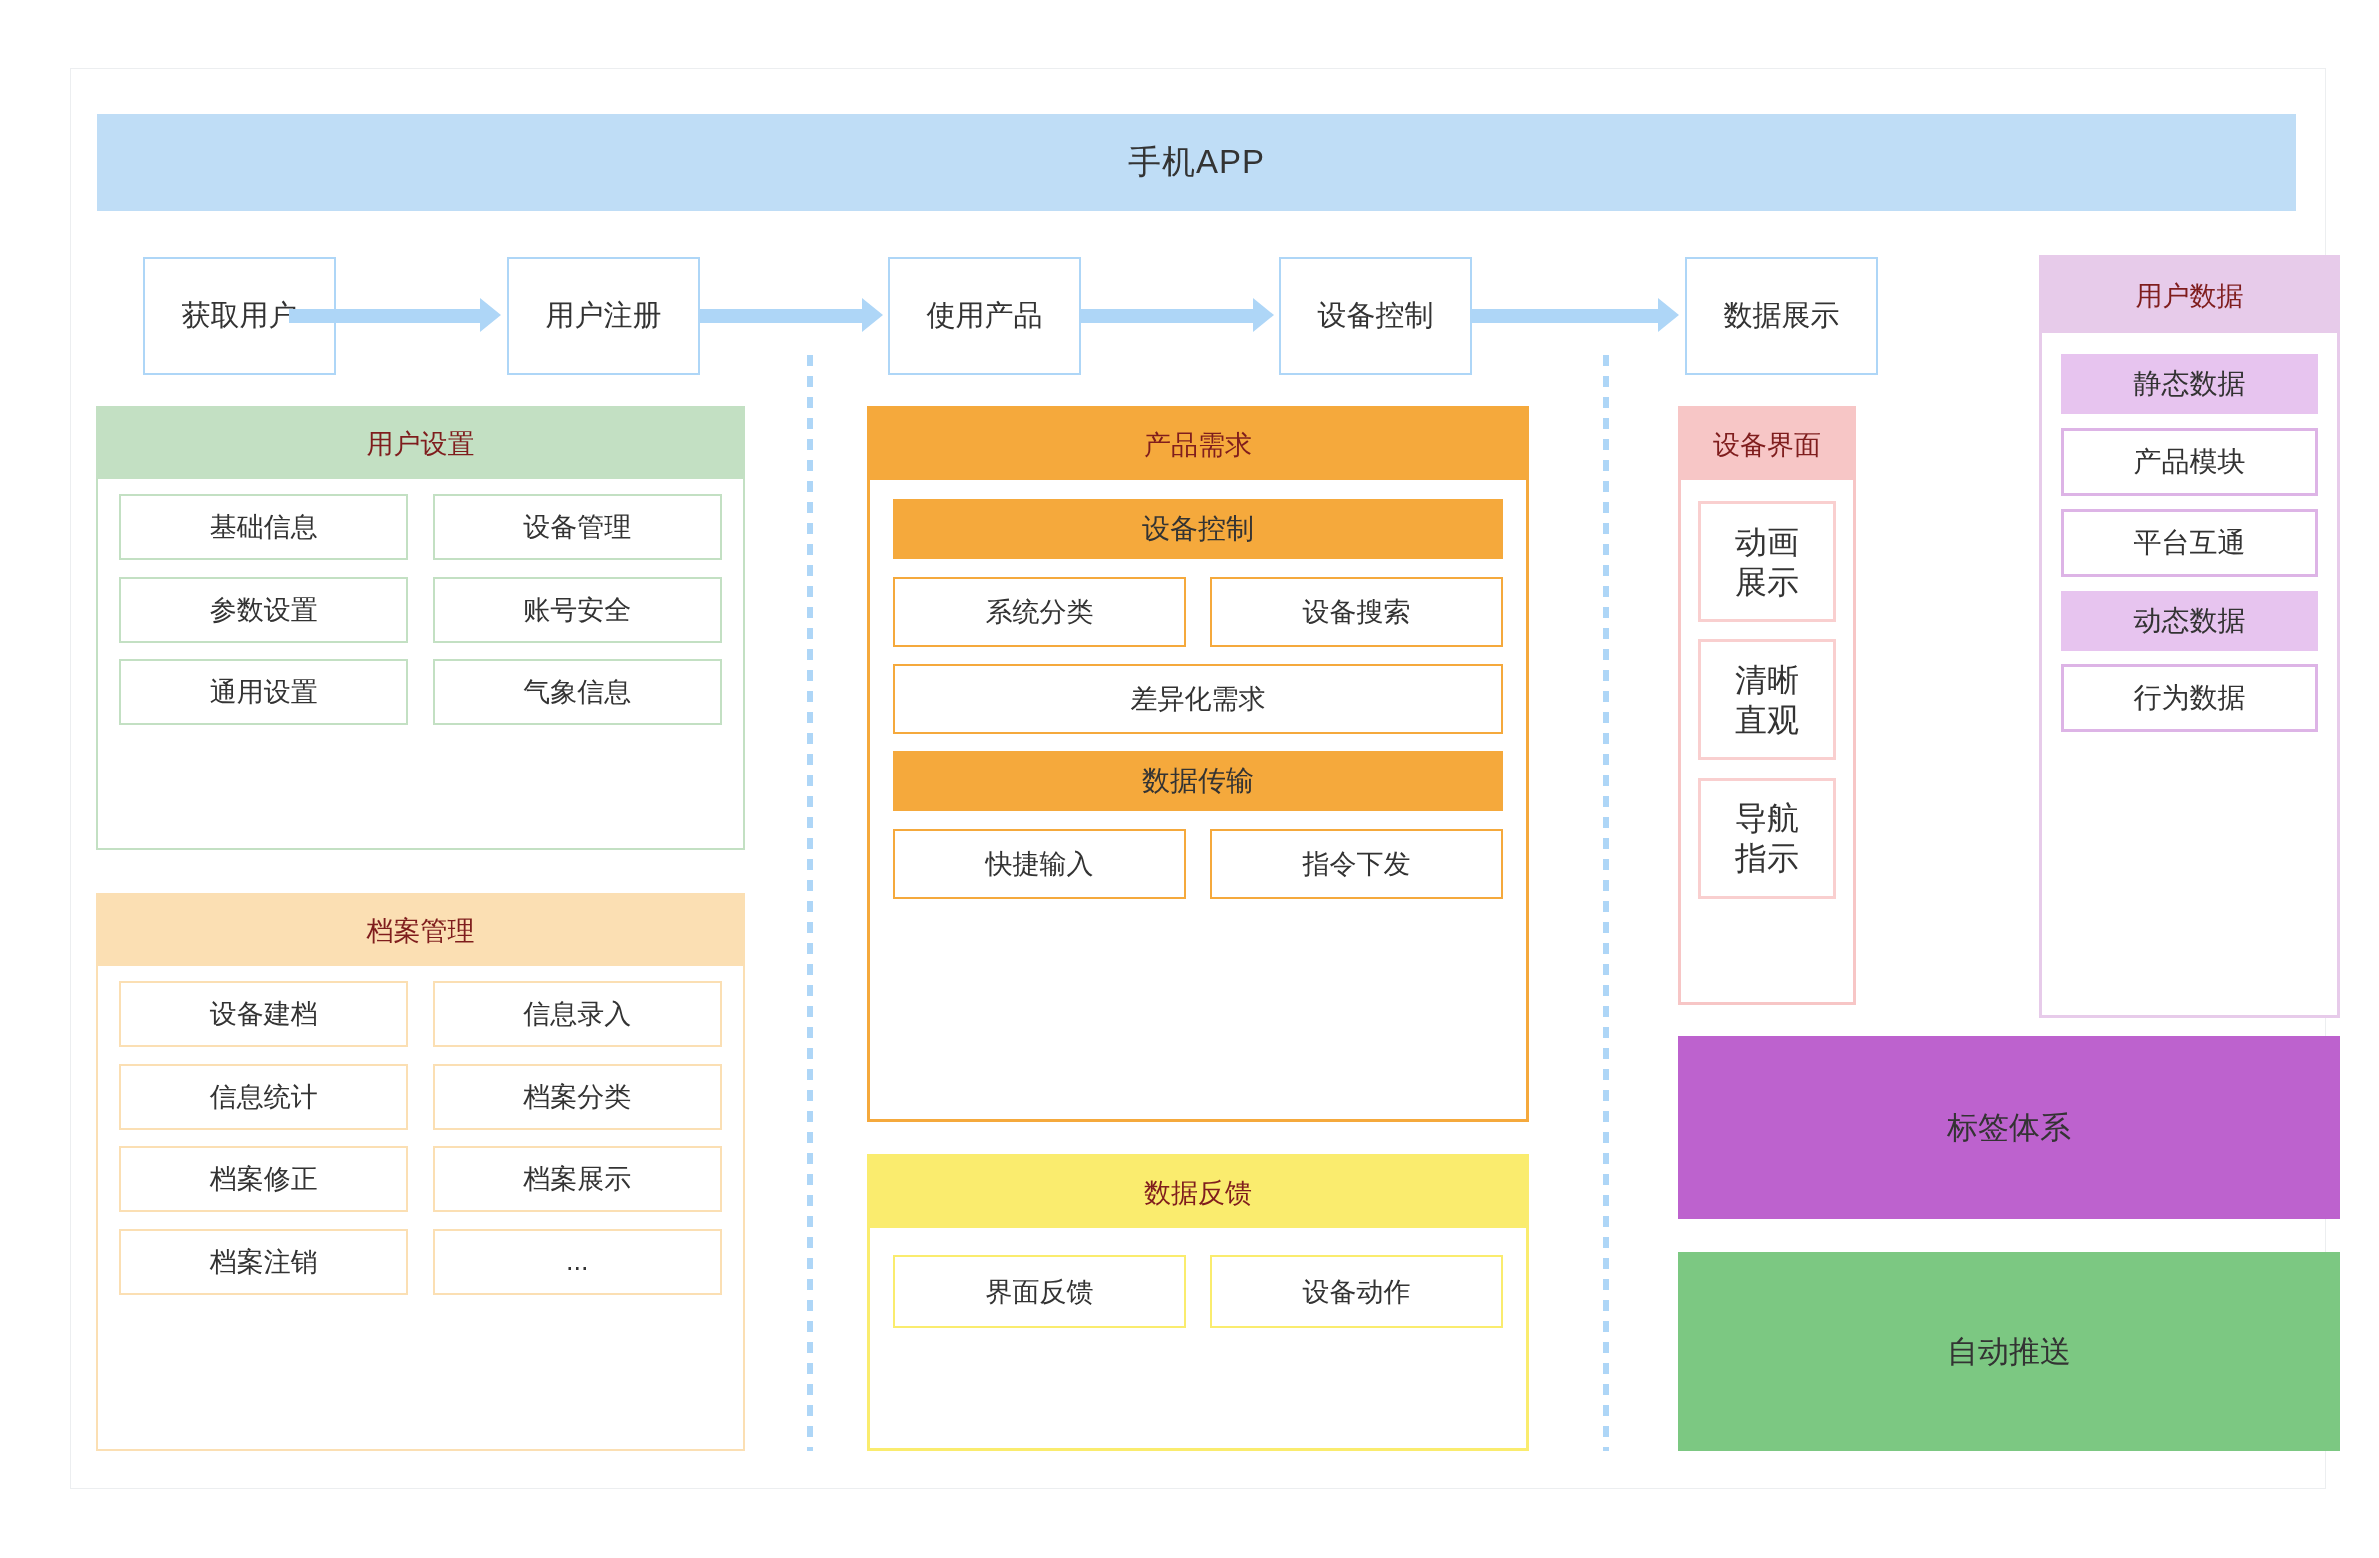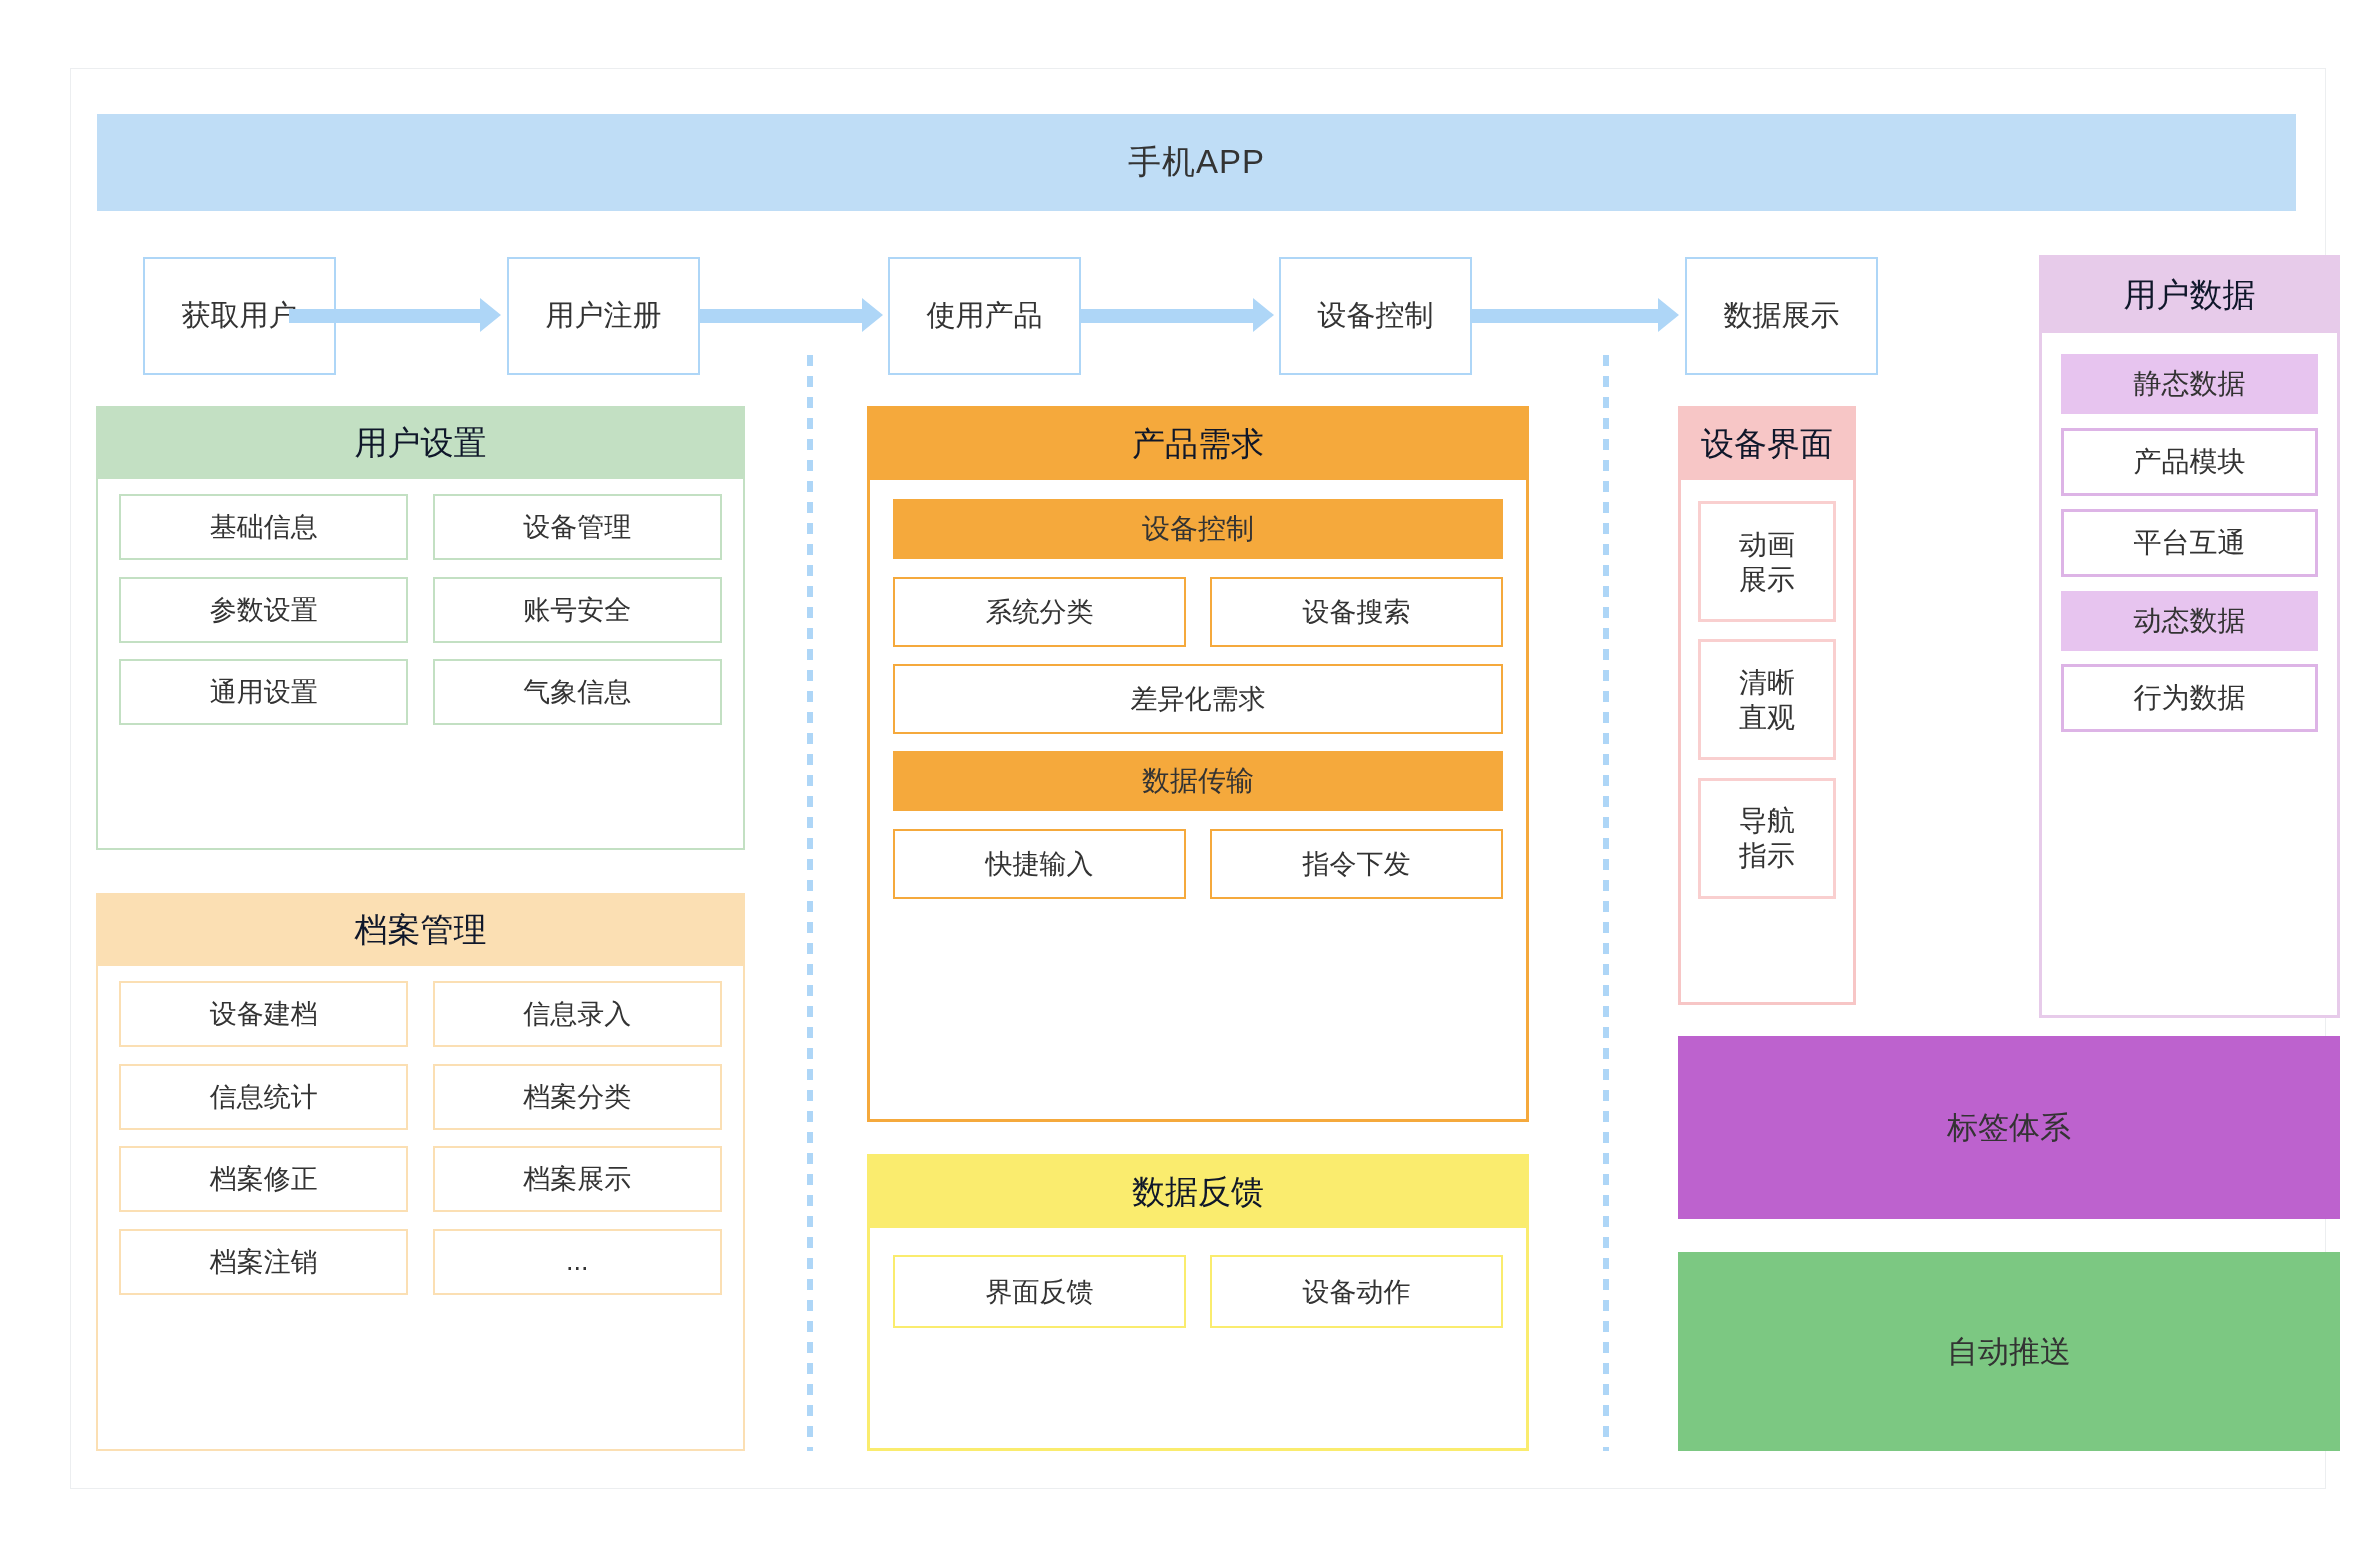--- a/index.html
+++ b/index.html
@@ -54,21 +54,21 @@
     background-image:linear-gradient(#AED6F7 52%, rgba(255,255,255,0) 0%);
     background-size:5.8px 21px;background-repeat:repeat-y;
   }
   .vd1{left:807px;}
   .vd2{left:1603px;}
 
   
   .group{position:absolute;box-sizing:border-box;}
   .group-head{
     height:71px;display:flex;align-items:center;justify-content:center;
-    font-size:33px;color:#0f172a;
+    font-size:27px;color:#7f1d1d;
   }
   .group-body{
     background:#ffffff;box-sizing:border-box;
     padding:15.4px 21px 21px 21px;
   }
   .grid2{display:flex;flex-wrap:wrap;justify-content:space-between;}
   .cell{
     width:48%;height:66px;margin-bottom:16.4px;background:#ffffff;
     box-sizing:border-box;display:flex;align-items:center;justify-content:center;
     font-size:27px;color:#333;border:2.9px solid #ccc;
@@ -103,21 +103,21 @@
   .g-feedback .group-body{height:calc(100% - 71px);padding:27px 23px 23px 23px;}
   .g-feedback .cell{border-color:#FAEC6E;height:73px;}
 
   
   .g-deviceui{left:1678px;top:406px;width:178px;height:599px;
     border:3.9px solid #F7C6C6;background:#F7C6C6;}
   .g-deviceui .group-body{height:calc(100% - 71px);padding:21px 17.4px;}
   .pcell{
     height:121px;border:3.9px solid #F9CFCF;background:#ffffff;
     box-sizing:border-box;display:flex;flex-direction:column;
-    align-items:center;justify-content:center;font-size:28px;color:#333;
+    align-items:center;justify-content:center;font-size:32px;color:#333;
     margin-bottom:17.4px;line-height:1.25;
   }
 
   
   .g-userdata{left:2039px;top:255px;width:301px;height:763px;
     border:3.9px solid #E7CBEA;background:#E7CBEA;}
   .g-userdata .group-head{height:75px;}
   .g-userdata .group-body{height:calc(100% - 75px);padding:21px 19.3px;}
   .ud-tag{
     height:60px;background:#E7C4EF;display:flex;align-items:center;

